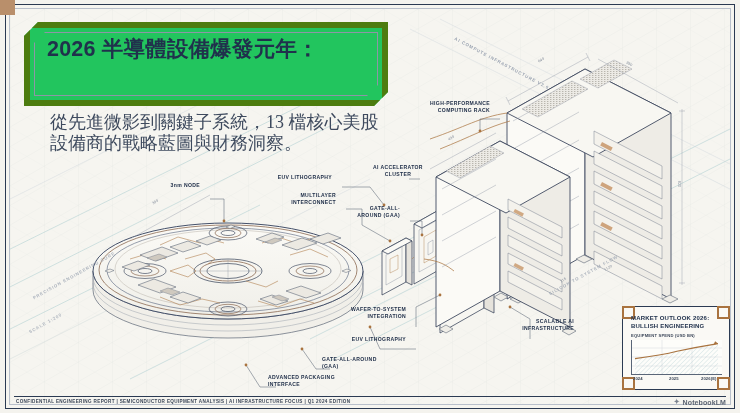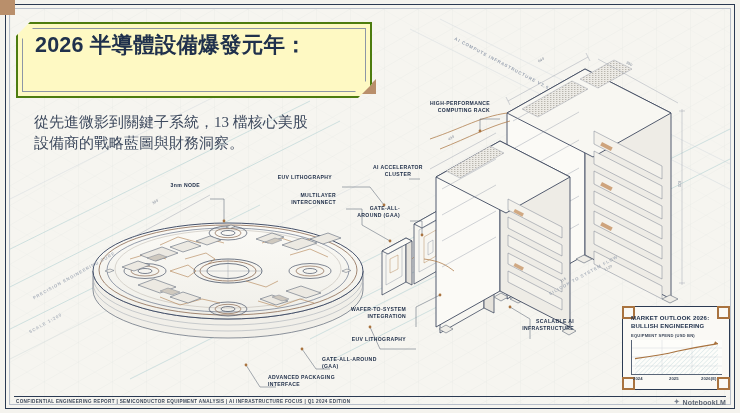--- a/index.html
+++ b/index.html
@@ -25,23 +25,23 @@
   }
   
   .grid-iso{
     position:absolute;left:10px;top:9px;right:10px;bottom:9px;
     overflow:hidden;
   }
   .grid-iso svg{position:absolute;left:0;top:0;}
 
   
   .title-card{
-    position:absolute;left:16px;top:22px;width:352px;height:72px;
-    background:#fef9c3;
-    border:2px solid #4d7c0f;
+    position:absolute;left:24px;top:22px;width:352px;height:72px;
+    background:#22c55e;
+    border:6px solid #4d7c0f;
     box-shadow:0 0 0 3px #f7f6f1, 0 0 0 4px #cfd4dc;
     clip-path:polygon(14px 0,100% 0,100% calc(100% - 14px),calc(100% - 14px) 100%,0 100%,0 14px);
     z-index:6;
   }
   .title-card .inner-line{
     position:absolute;left:4px;top:4px;right:4px;bottom:4px;
     border:1px solid #8d96a6;
     clip-path:polygon(11px 0,100% 0,100% calc(100% - 11px),calc(100% - 11px) 100%,0 100%,0 11px);
   }
   .corner-tri{position:absolute;width:15px;height:15px;background:#b98f6b;z-index:5;}
@@ -49,23 +49,23 @@
   .title-text{
     position:absolute;left:17px;top:7px;right:12px;
     color:#20314c;
     font-weight:bold;
     font-size:21.5px;
     line-height:29px;
     letter-spacing:.2px;
     white-space:nowrap;
   }
   .subtitle{
-    position:absolute;left:34px;top:112px;width:330px;
+    position:absolute;left:50px;top:112px;width:330px;
     color:#3e4a5e;
-    font-size:15px;
+    font-size:18px;
     line-height:21px;
     font-family:"Liberation Serif", serif;
     z-index:6;
   }
 
   
   .illus{position:absolute;left:10px;top:9px;right:10px;bottom:9px;overflow:hidden;}
   .illus svg{position:absolute;left:0;top:0;}
 
   

